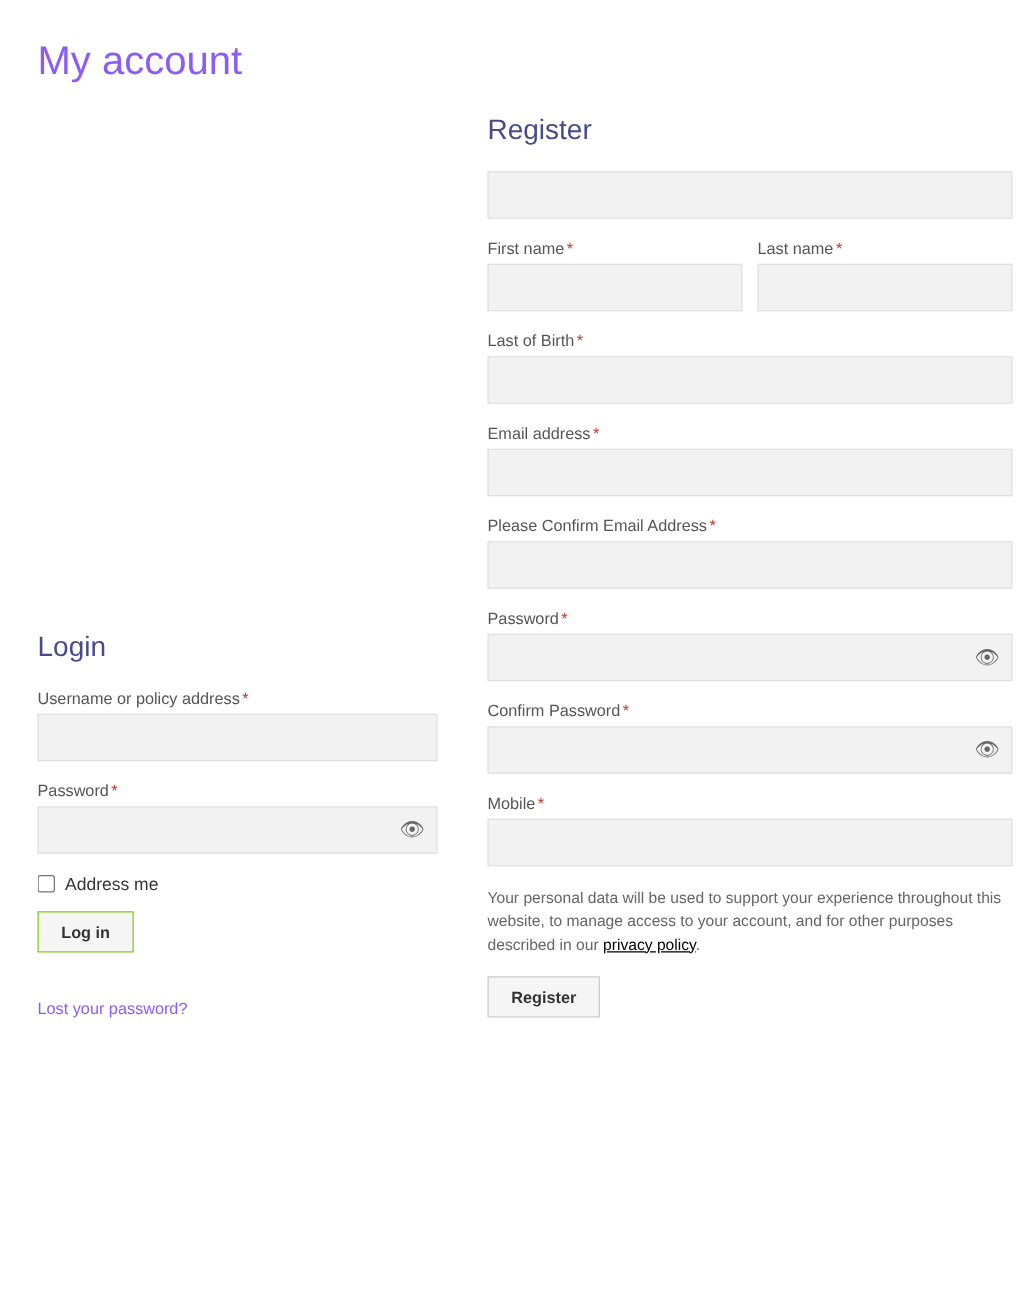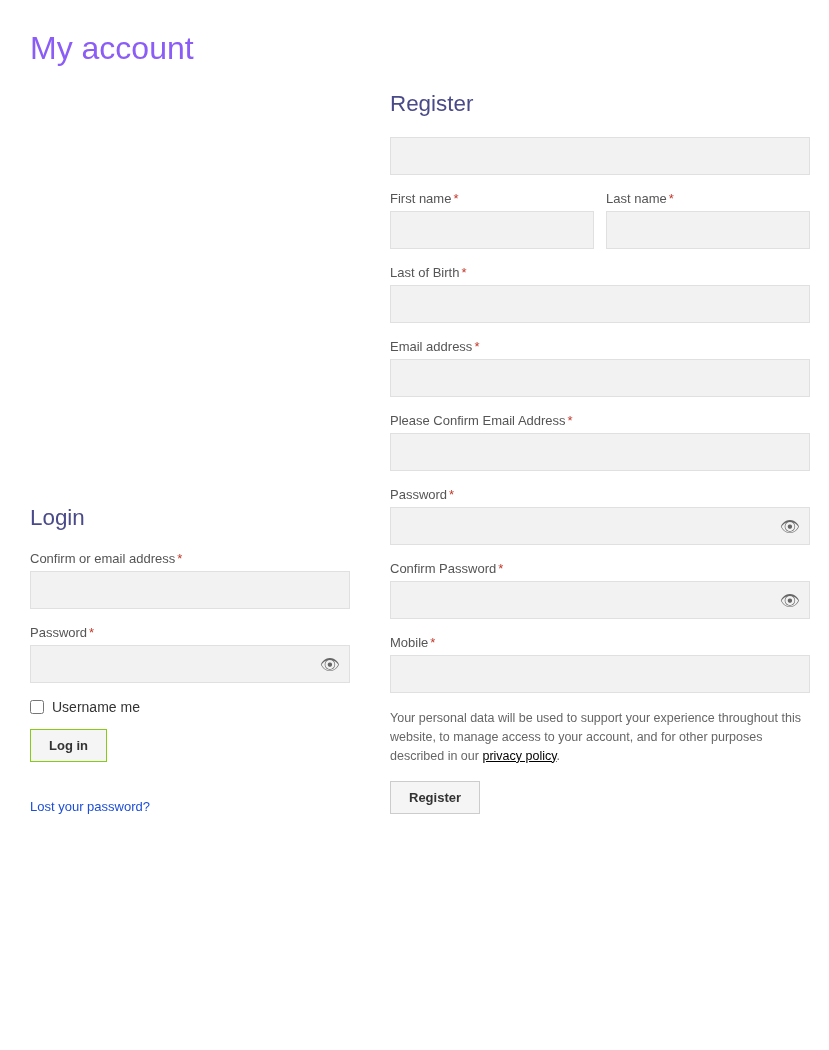--- a/index.html
+++ b/index.html
@@ -101,21 +101,21 @@
       padding: 8px 18px;
       background: #f5f5f5;
       border: 1px solid #84cc16;
       font-size: 13px;
       font-weight: 700;
       cursor: pointer;
       color: #333;
       margin-bottom: 20px;
     }
     .lost-password-link {
-      color: #1d4ed8;
+      color: #8b5cf6;
       text-decoration: none;
       font-size: 13px;
     }
     .name-row {
       display: flex;
       gap: 12px;
     }
     .name-row .form-group {
       flex: 1;
     }
@@ -145,38 +145,38 @@
 
 <h1 class="page-title">My account</h1>
 
 <div class="columns">
 
   <div class="col-login">
     <h2 class="section-title">Login</h2>
 
     <div class="form-group">
       <label>
-        <span>Confirm or email address</span><span class="required">*</span>
+        <span>Username or policy address</span><span class="required">*</span>
       </label>
       <input type="text" style="">
     </div>
 
     <div class="form-group">
       <label>
         <span>Password</span><span class="required">*</span>
       </label>
       <div class="password-wrapper">
         <input type="password" style="">
         <span class="eye-icon">👁</span>
       </div>
     </div>
 
     <div class="remember-row">
       <input type="checkbox" style="">
-      <label>Username me</label>
+      <label>Address me</label>
     </div>
 
     <button class="btn-login">Log in</button>
 
     <br><br>
     <a href="#" class="lost-password-link">Lost your password?</a>
   </div>
 
   <div class="col-register">
     <h2 class="section-title">Register</h2>

